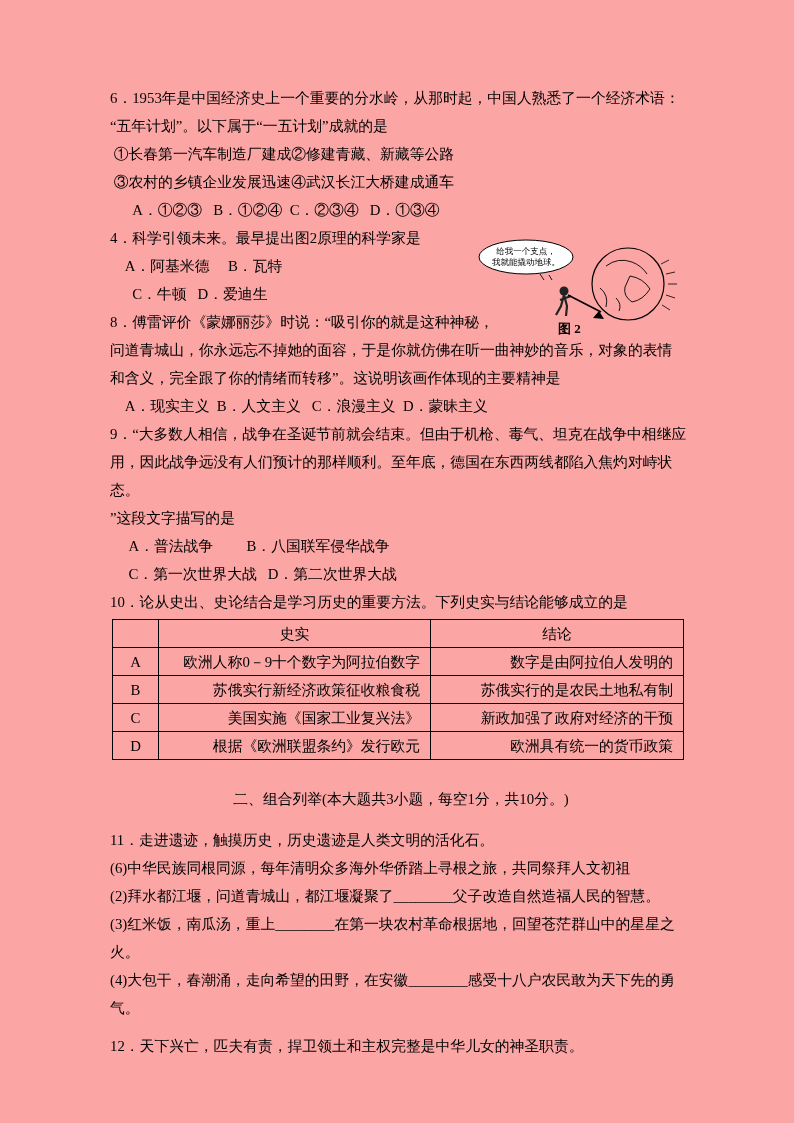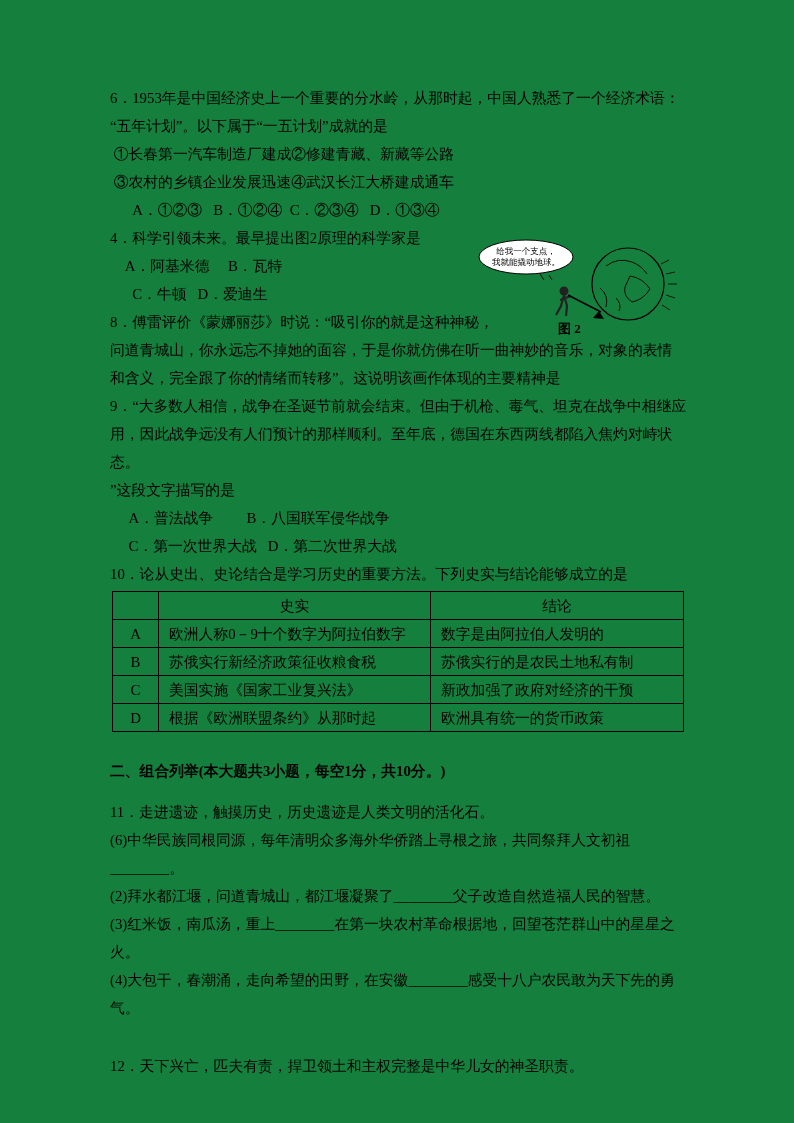--- a/index.html
+++ b/index.html
@@ -1,39 +1,39 @@
 <!DOCTYPE html>
 <html><head>
 <meta charset="utf-8">
 <style>
   * { margin:0; padding:0; box-sizing:border-box; }
   html, body { background:#ffffff; }
   .page {
-    position:relative; width:794px; height:1123px; background:#15803d;
+    position:relative; width:794px; height:1123px; background:#fca5a5;
     font-family:"Liberation Serif","DejaVu Serif",serif; color:#000000;
     overflow:hidden;
   }
   .content {
     position:absolute; left:110px; top:84px; width:582px;
     font-size:14.8px; line-height:28px;
   }
   .line { white-space:pre-wrap; }
   .fact-table {
     border-collapse:collapse; width:572px; margin:3px 0 0 2px;
   }
   .fact-table th, .fact-table td {
     border:1px solid #000; font-size:14.8px; font-weight:normal;
-    padding:0 10px; height:28px; text-align:left; line-height:20px;
+    padding:0 10px; height:28px; text-align:right; line-height:20px;
   }
   .fact-table th { text-align:center; }
   .fact-table td.rowlabel { text-align:center; width:46px; padding:0; }
   .fact-table .fact-col { width:272px; }
-  .section-heading { font-weight:bold; margin-top:25px; white-space:pre-wrap; }
+  .section-heading { font-weight:normal; margin-top:25px; white-space:pre-wrap;text-align:center; }
   .q11 { margin-top:13px; }
-  .q12 { margin-top:30px; }
+  .q12 { margin-top:10px; }
   .illustration { position:absolute; left:478px; top:238px; width:200px; height:98px; }
 </style>
 </head>
 <body>
 
 <div class="page">
 
   <div class="content">
 
     <div>
@@ -47,20 +47,21 @@
     <div>
         <div class="line">4．科学引领未来。最早提出图2原理的科学家是</div>
         <div class="line">    A．阿基米德     B．瓦特</div>
         <div class="line">      C．牛顿   D．爱迪生</div>
       </div>
 
     <div>
         <div class="line">8．傅雷评价《蒙娜丽莎》时说：“吸引你的就是这种神秘，</div>
         <div class="line">问道青城山，你永远忘不掉她的面容，于是你就仿佛在听一曲神妙的音乐，对象的表情</div>
         <div class="line">和含义，完全跟了你的情绪而转移”。这说明该画作体现的主要精神是</div>
+        <div class="line">    A．现实主义  B．人文主义   C．浪漫主义  D．蒙昧主义</div>
       </div>
 
     <div>
         <div class="line">9．“大多数人相信，战争在圣诞节前就会结束。但由于机枪、毒气、坦克在战争中相继应</div>
         <div class="line">用，因此战争远没有人们预计的那样顺利。至年底，德国在东西两线都陷入焦灼对峙状态。</div>
         <div class="line">”这段文字描写的是</div>
         <div class="line">     A．普法战争         B．八国联军侵华战争</div>
         <div class="line">     C．第一次世界大战   D．第二次世界大战</div>
       </div>
 
@@ -83,33 +84,32 @@
           <td class="fact-col">苏俄实行新经济政策征收粮食税</td>
           <td>苏俄实行的是农民土地私有制</td>
         </tr>
         <tr>
           <td class="rowlabel">C</td>
           <td class="fact-col">美国实施《国家工业复兴法》</td>
           <td>新政加强了政府对经济的干预</td>
         </tr>
         <tr>
           <td class="rowlabel">D</td>
-          <td class="fact-col">根据《欧洲联盟条约》从那时起</td>
+          <td class="fact-col">根据《欧洲联盟条约》发行欧元</td>
           <td>欧洲具有统一的货币政策</td>
         </tr>
       </tbody>
         </table>
     </div>
 
     <div class="section-heading line">二、组合列举(本大题共3小题，每空1分，共10分。)</div>
 
     <div class="q11">
         <div class="line">11．走进遗迹，触摸历史，历史遗迹是人类文明的活化石。</div>
         <div class="line">(6)中华民族同根同源，每年清明众多海外华侨踏上寻根之旅，共同祭拜人文初祖</div>
-        <div class="line">________。</div>
         <div class="line">(2)拜水都江堰，问道青城山，都江堰凝聚了________父子改造自然造福人民的智慧。</div>
         <div class="line">(3)红米饭，南瓜汤，重上________在第一块农村革命根据地，回望苍茫群山中的星星之</div>
         <div class="line">火。</div>
         <div class="line">(4)大包干，春潮涌，走向希望的田野，在安徽________感受十八户农民敢为天下先的勇</div>
         <div class="line">气。</div>
       </div>
 
     <div class="q12 line">12．天下兴亡，匹夫有责，捍卫领土和主权完整是中华儿女的神圣职责。</div>
 
   </div>

